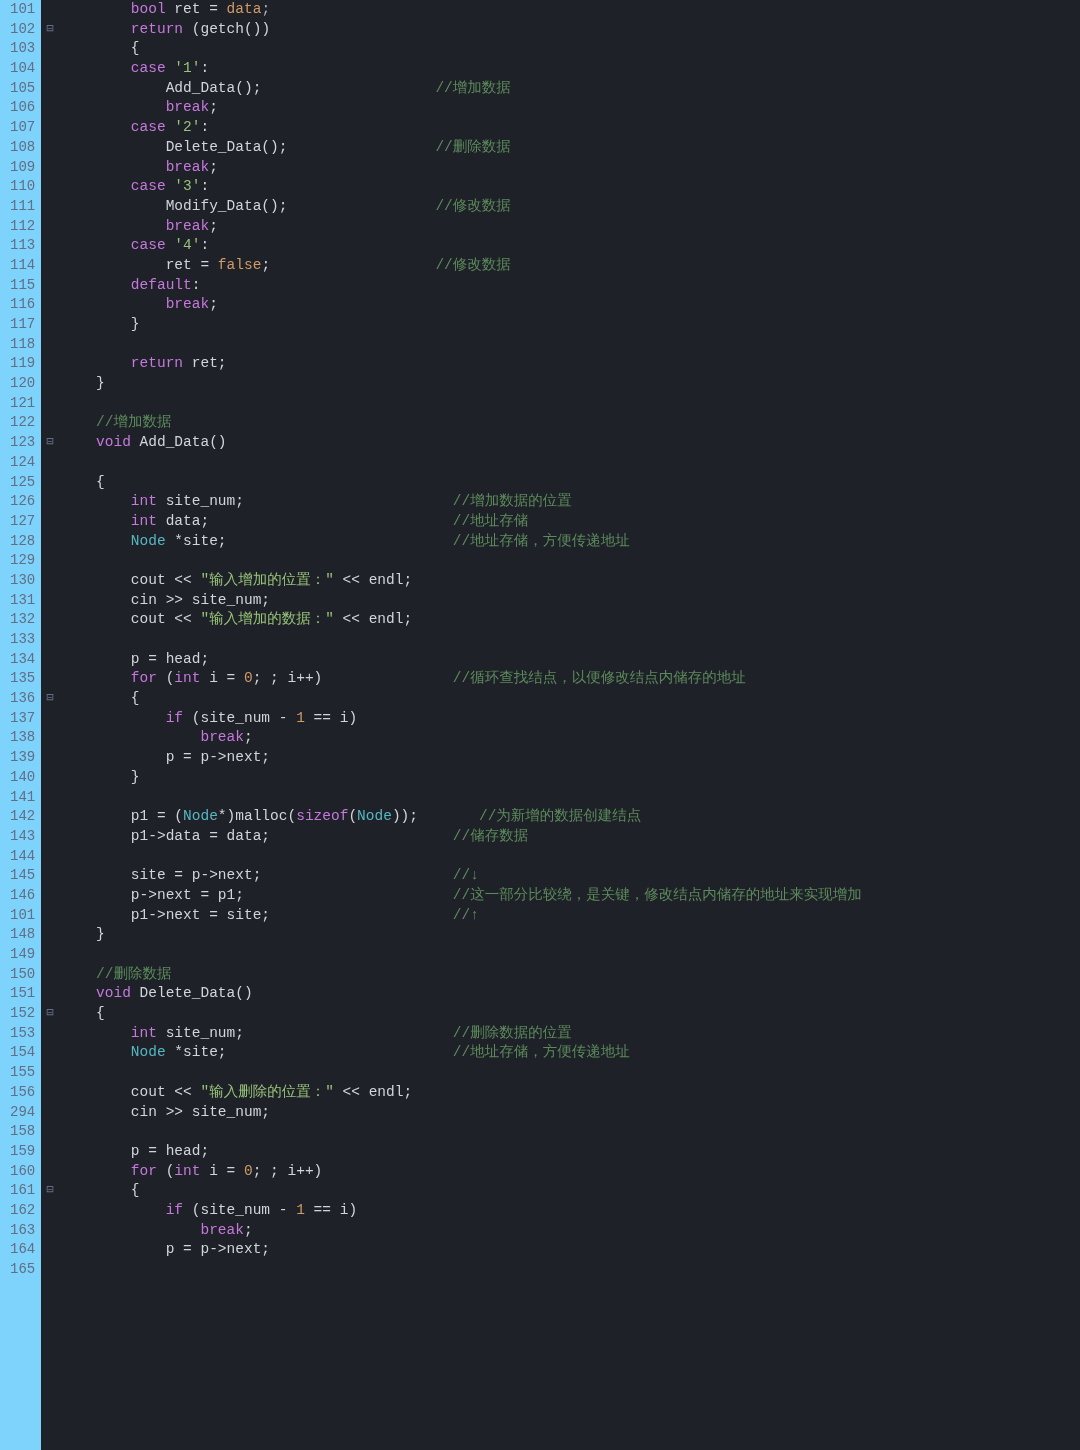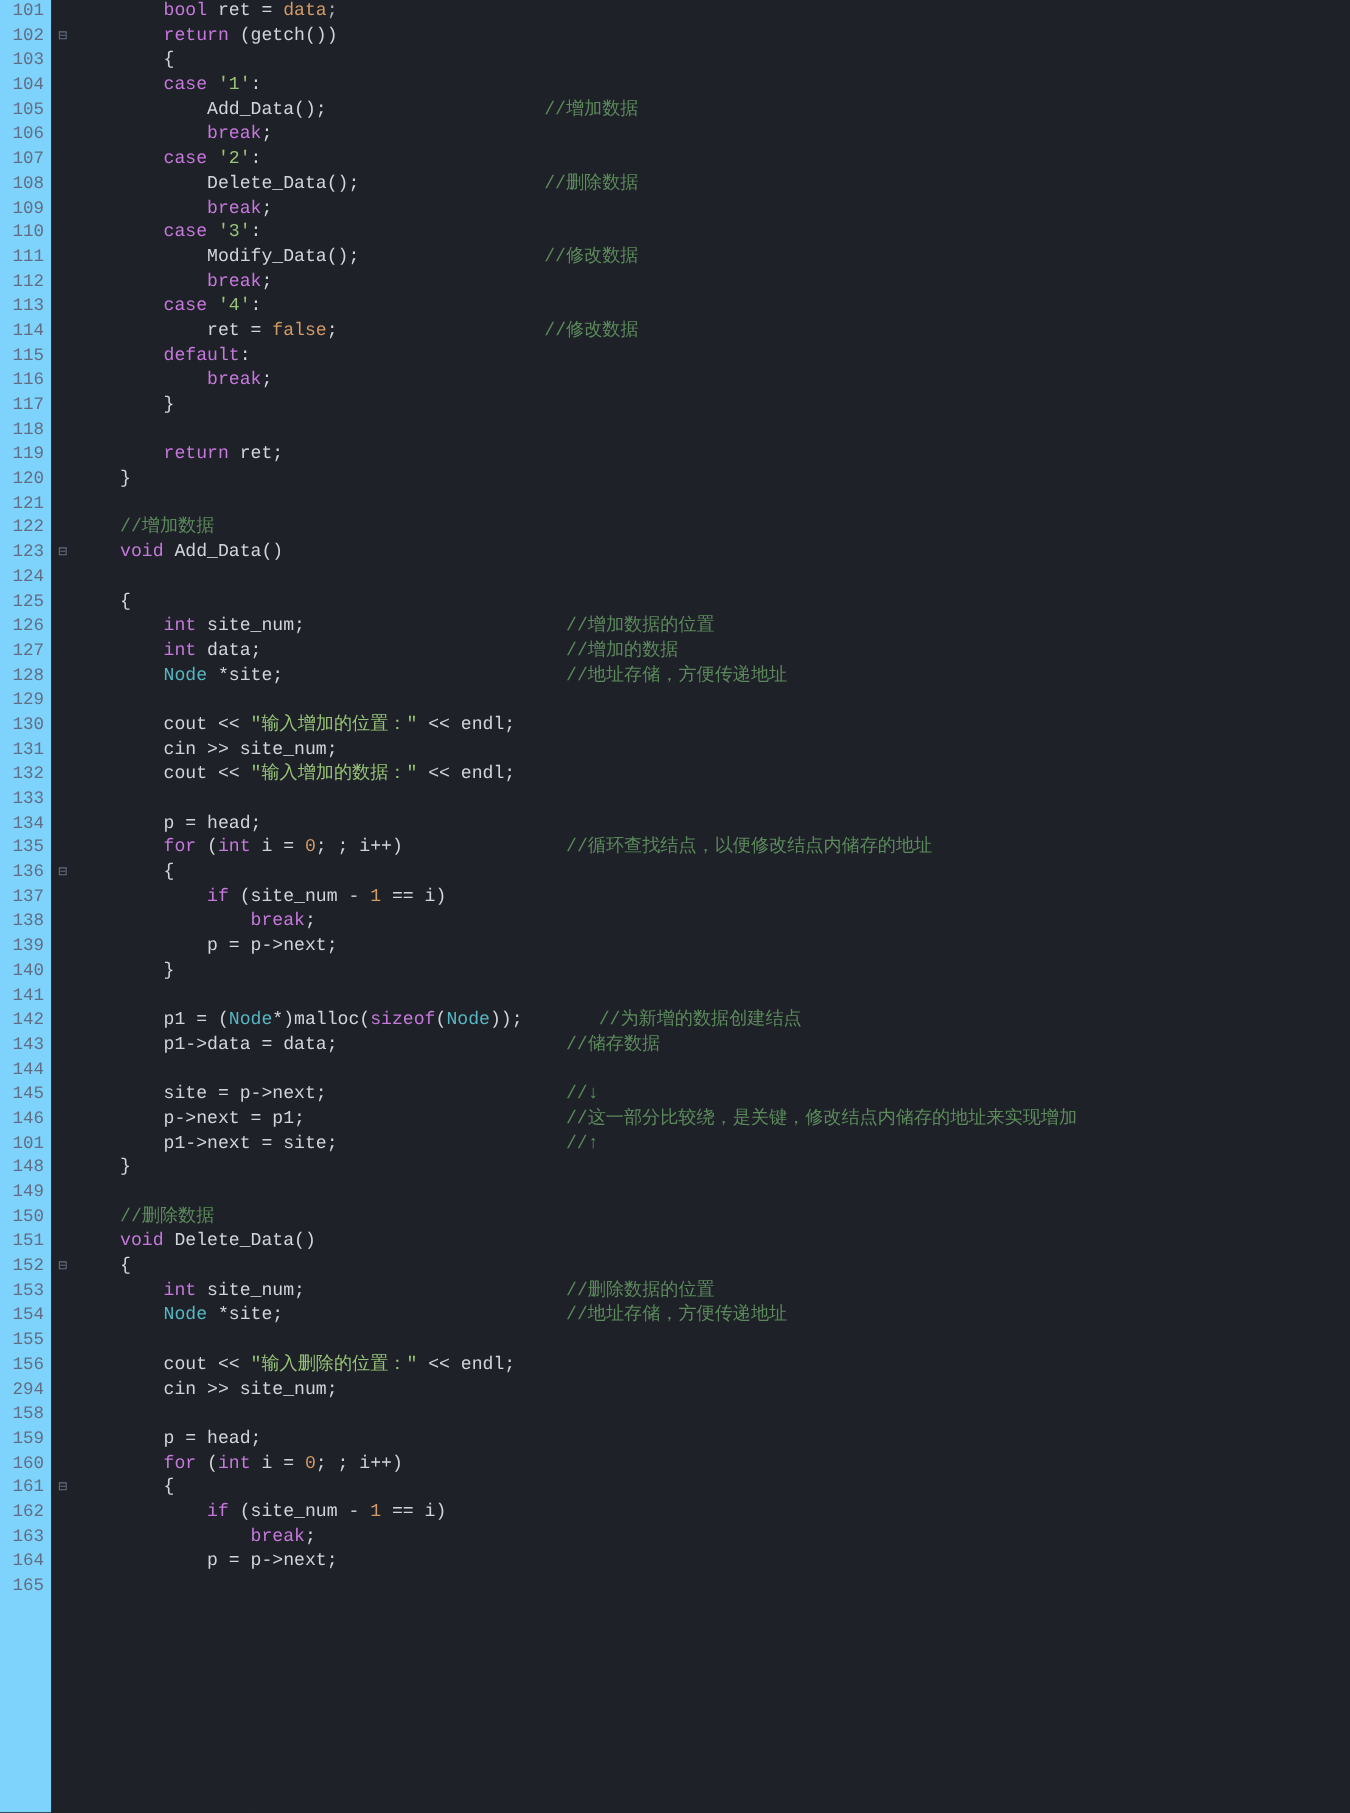--- a/index.html
+++ b/index.html
@@ -222,21 +222,21 @@
       <div class="crow"><span class="tk-default">        }</span></div>
       <div class="crow"><span class="tk-default"></span></div>
       <div class="crow"><span class="tk-default">        </span><span class="tk-kw">return</span><span class="tk-default"> ret;</span></div>
       <div class="crow"><span class="tk-default">    }</span></div>
       <div class="crow"><span class="tk-default"></span></div>
       <div class="crow"><span class="tk-default">    </span><span class="tk-comment">//增加数据</span></div>
       <div class="crow"><span class="tk-default">    </span><span class="tk-kw">void</span><span class="tk-default"> Add_Data()</span></div>
       <div class="crow"><span class="tk-default"></span></div>
       <div class="crow"><span class="tk-default">    {</span></div>
       <div class="crow"><span class="tk-default">        </span><span class="tk-kw">int</span><span class="tk-default"> site_num;                        </span><span class="tk-comment">//增加数据的位置</span></div>
-      <div class="crow"><span class="tk-default">        </span><span class="tk-kw">int</span><span class="tk-default"> data;                            </span><span class="tk-comment">//增加的数据</span></div>
+      <div class="crow"><span class="tk-default">        </span><span class="tk-kw">int</span><span class="tk-default"> data;                            </span><span class="tk-comment">//地址存储</span></div>
       <div class="crow"><span class="tk-default">        </span><span class="tk-type">Node</span><span class="tk-default"> *site;                          </span><span class="tk-comment">//地址存储，方便传递地址</span></div>
       <div class="crow"><span class="tk-default"></span></div>
       <div class="crow"><span class="tk-default">        cout &lt;&lt; </span><span class="tk-str">"输入增加的位置："</span><span class="tk-default"> &lt;&lt; endl;</span></div>
       <div class="crow"><span class="tk-default">        cin &gt;&gt; site_num;</span></div>
       <div class="crow"><span class="tk-default">        cout &lt;&lt; </span><span class="tk-str">"输入增加的数据："</span><span class="tk-default"> &lt;&lt; endl;</span></div>
       <div class="crow"><span class="tk-default"></span></div>
       <div class="crow"><span class="tk-default">        p = head;</span></div>
       <div class="crow"><span class="tk-default">        </span><span class="tk-kw">for</span><span class="tk-default"> (</span><span class="tk-kw">int</span><span class="tk-default"> i = </span><span class="tk-num">0</span><span class="tk-default">; ; i++)               </span><span class="tk-comment">//循环查找结点，以便修改结点内储存的地址</span></div>
       <div class="crow"><span class="tk-default">        {</span></div>
       <div class="crow"><span class="tk-default">            </span><span class="tk-kw">if</span><span class="tk-default"> (site_num - </span><span class="tk-num">1</span><span class="tk-default"> == i)</span></div>

